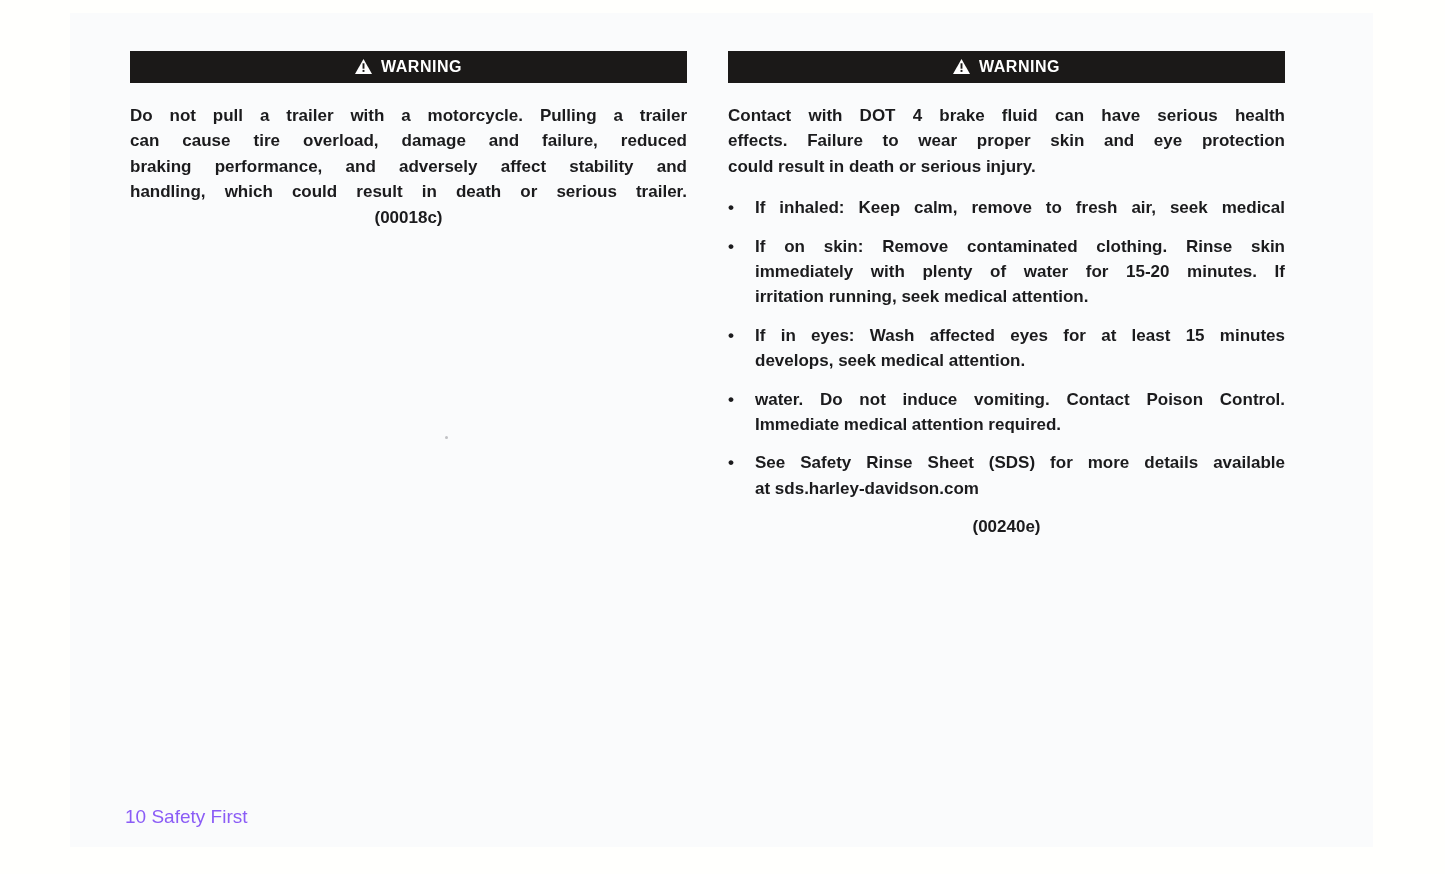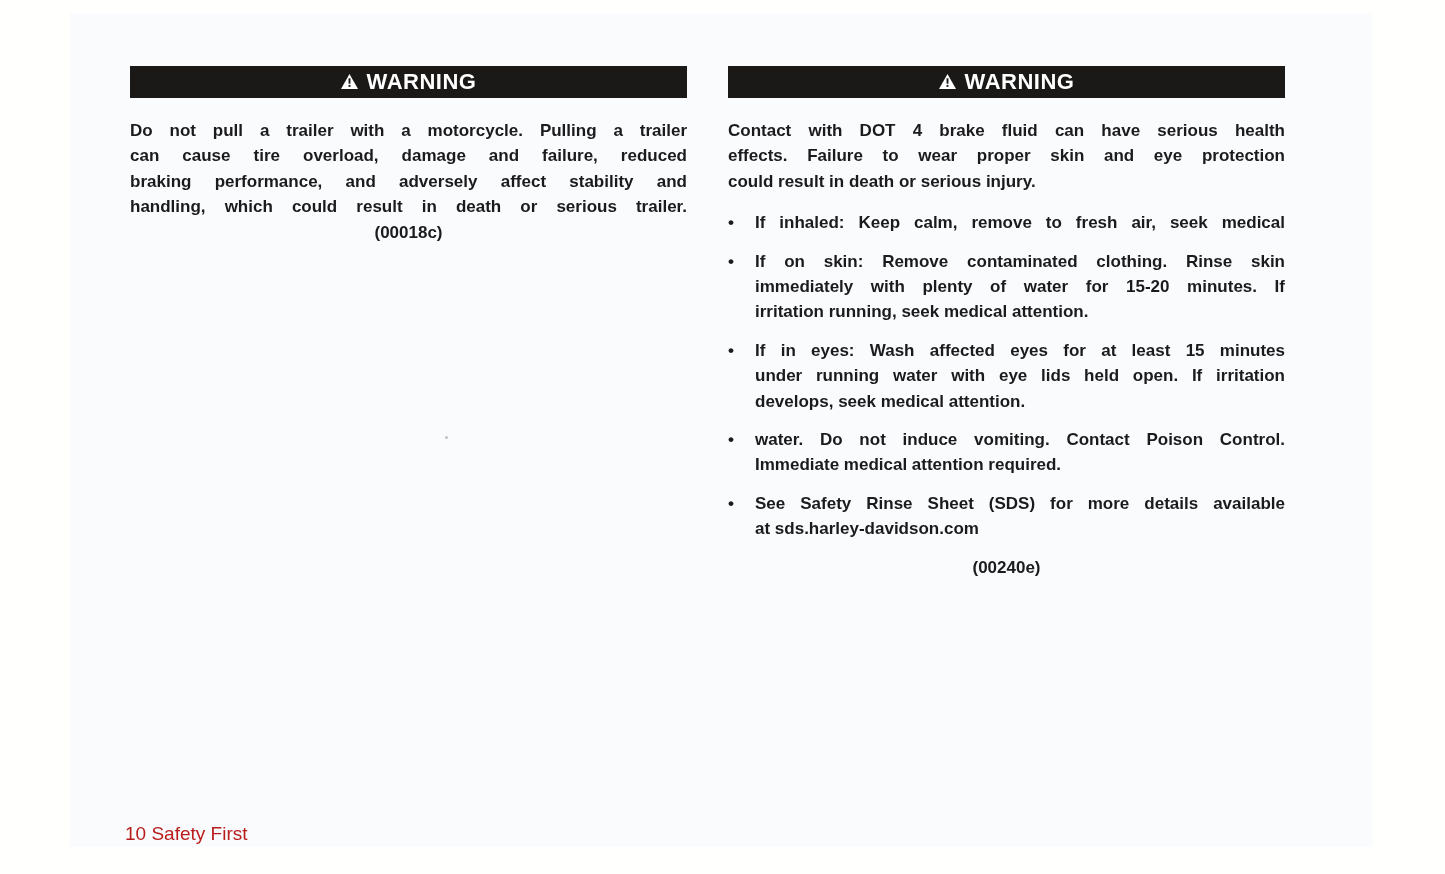--- a/index.html
+++ b/index.html
@@ -34,23 +34,22 @@
   .col-left  { left: 130px; }
   .col-right { left: 728px; }
   .warn-bar {
     height: 32px;
     background: #1b1918;
     color: #ffffff;
     display: flex;
     align-items: center;
     justify-content: center;
     font-weight: bold;
-    font-size: 22px;
+    font-size: 16px;
     letter-spacing: 0.5px;
-    margin-top: 15px;
   }
   .warn-bar .tri-icon {
     display: inline-flex;
     margin-right: 9px;
     position: relative;
     top: -1px;
   }
   .text-block { margin-top: 20px; }
   .jline {
     text-align: justify;
@@ -65,24 +64,24 @@
   }
   .bullet-marker {
     flex: none;
     width: 27px;
   }
   .bullet-lines { flex: 1; min-width: 0; }
   .ref-code { text-align: center; }
   .footer-label {
     position: absolute;
     left: 125px;
-    top: 823px;
+    top: 806px;
     font-size: 19px;
     font-weight: 400;
-    color: #b91c1c;
+    color: #8b5cf6;
   }
   .artifact-dot {
     position: absolute;
     left: 445px;
     top: 436px;
     width: 3px;
     height: 3px;
     border-radius: 50%;
     background: #a8a8ac;
     opacity: 0.7;
@@ -145,21 +144,20 @@
         <div class="bullet-lines">
           <div class="jline">If on skin: Remove contaminated clothing. Rinse skin</div>
           <div class="jline">immediately with plenty of water for 15-20 minutes. If</div>
           <div class="jline last">irritation running, seek medical attention.</div>
         </div>
       </div>
       <div class="bullet">
         <span class="bullet-marker">•</span>
         <div class="bullet-lines">
           <div class="jline">If in eyes: Wash affected eyes for at least 15 minutes</div>
-          <div class="jline">under running water with eye lids held open. If irritation</div>
           <div class="jline last">develops, seek medical attention.</div>
         </div>
       </div>
       <div class="bullet">
         <span class="bullet-marker">•</span>
         <div class="bullet-lines">
           <div class="jline">water. Do not induce vomiting. Contact Poison Control.</div>
           <div class="jline last">Immediate medical attention required.</div>
         </div>
       </div>

